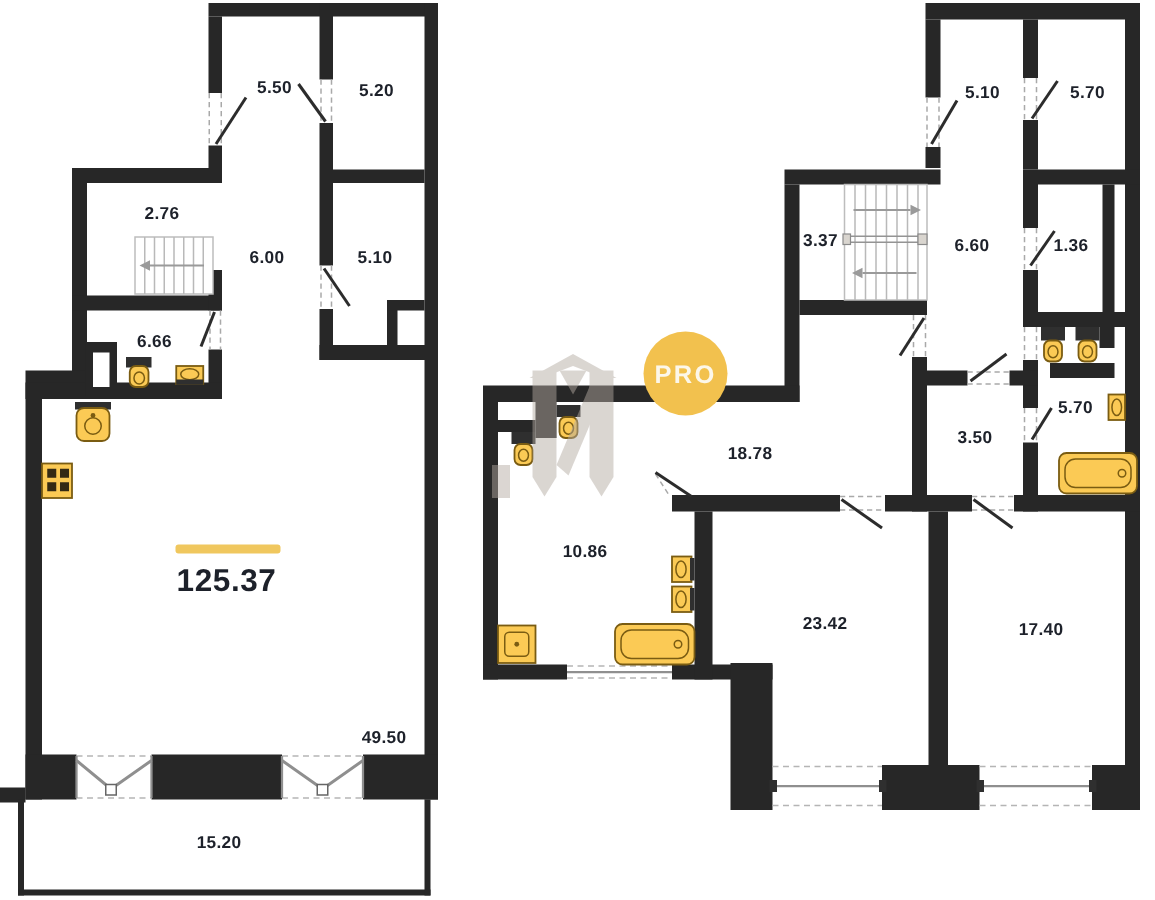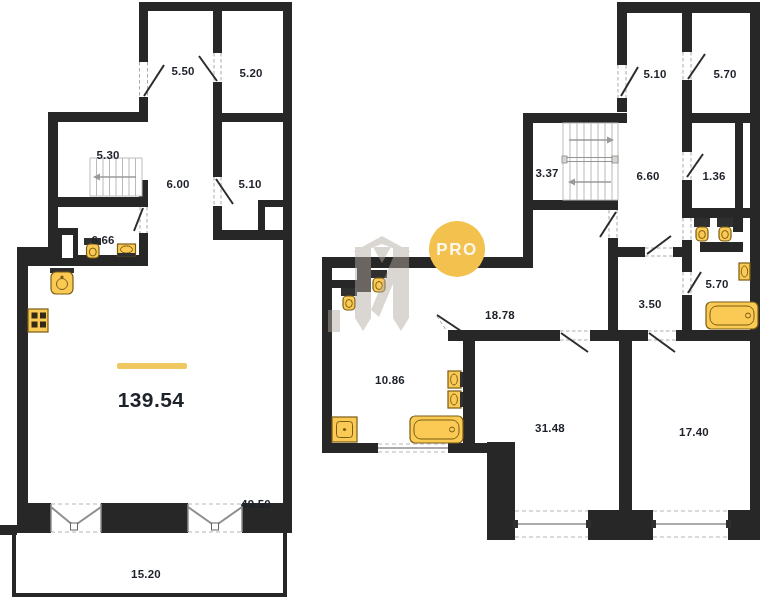--- a/index.html
+++ b/index.html
@@ -21,21 +21,21 @@
   .bq{fill:#342a14;}
   .so{fill:#ffffff;stroke:#bdbdbd;stroke-width:1;}
   .st{stroke:#b9b9b9;stroke-width:1;fill:none;}
   .rl{stroke:#949494;stroke-width:1;fill:none;}
   .ar{stroke:#9a9a9a;stroke-width:1.4;fill:none;}
   .ah{fill:#9a9a9a;}
   .wm{fill:var(--watermark-grey);}
   .pro-c{fill:var(--watermark-circle);}
   .pro-t{font:700 17px "Liberation Sans",sans-serif;fill:var(--watermark-text);letter-spacing:1.5px;}
   .lbl{position:absolute;transform:translate(-50%,-50%);font:600 11.5px "Liberation Sans",sans-serif;
-       color:var(--label-text);letter-spacing:.2px;white-space:nowrap;margin-top:12px;}
+       color:var(--label-text);letter-spacing:.2px;white-space:nowrap;}
   .lbl.big{font-size:21px;font-weight:700;letter-spacing:.4px;}
 </style>
 </head>
 <body>
 
 <div class="stage">
 
 <svg width="770" height="600" viewBox="0 0 770 600">
 
   <g>
@@ -308,33 +308,33 @@
     <rect class="wm" x="328" y="310" width="12" height="22"></rect>
   </g>
   <g>
     <circle class="pro-c" cx="457" cy="249" r="28"></circle>
     <text class="pro-t" x="457" y="255" text-anchor="middle">PRO</text>
   </g>
 </svg>
 
 <div class="lbl" style="left:183px;top:59px">5.50</div>
 <div class="lbl" style="left:251px;top:61px">5.20</div>
-<div class="lbl" style="left:108px;top:143px">5.30</div>
+<div class="lbl" style="left:108px;top:143px">2.76</div>
 <div class="lbl" style="left:178px;top:172px">6.00</div>
 <div class="lbl" style="left:250px;top:172px">5.10</div>
 <div class="lbl" style="left:103px;top:228px">6.66</div>
-<div class="lbl big" style="left:151px;top:388px">139.54</div>
+<div class="lbl big" style="left:151px;top:388px">125.37</div>
 <div class="lbl" style="left:256px;top:492px">49.50</div>
 <div class="lbl" style="left:146px;top:562px">15.20</div>
 
 <div class="lbl" style="left:655px;top:62px">5.10</div>
 <div class="lbl" style="left:725px;top:62px">5.70</div>
 <div class="lbl" style="left:547px;top:161px">3.37</div>
 <div class="lbl" style="left:648px;top:164px">6.60</div>
 <div class="lbl" style="left:714px;top:164px">1.36</div>
 <div class="lbl" style="left:650px;top:292px">3.50</div>
 <div class="lbl" style="left:717px;top:272px">5.70</div>
 <div class="lbl" style="left:500px;top:303px">18.78</div>
 <div class="lbl" style="left:390px;top:368px">10.86</div>
-<div class="lbl" style="left:550px;top:416px">31.48</div>
+<div class="lbl" style="left:550px;top:416px">23.42</div>
 <div class="lbl" style="left:694px;top:420px">17.40</div>
 
 </div>
 
 </body></html>

